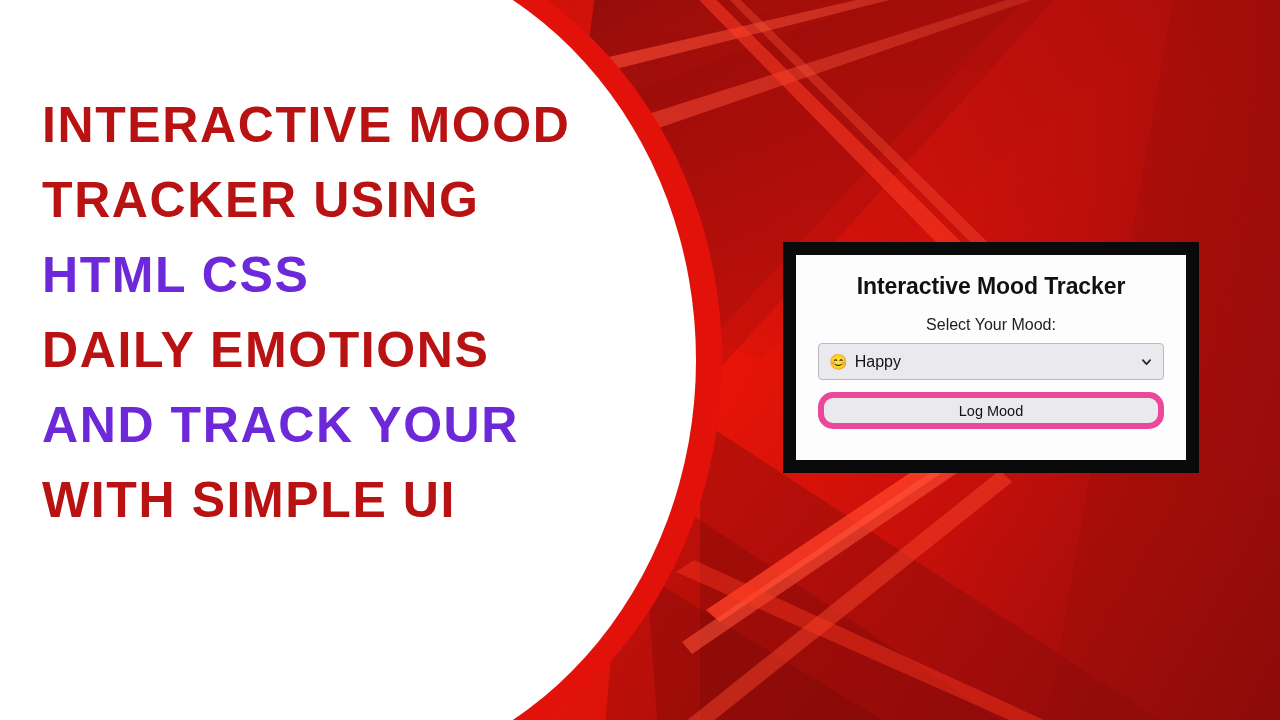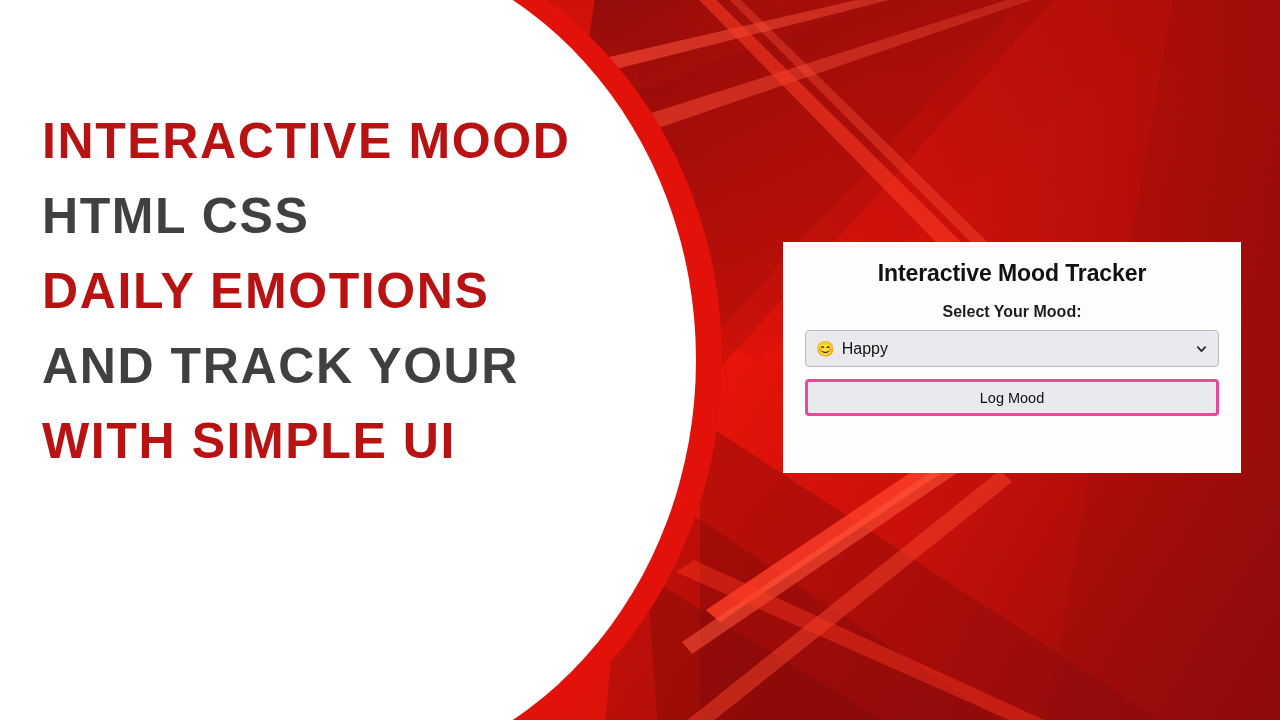--- a/index.html
+++ b/index.html
@@ -41,45 +41,46 @@
     position: absolute;
     inset: 0;
     pointer-events: none;
   }
   .arc-layer svg { display: block; width: 100%; height: 100%; }
 
   
   .headline {
     position: absolute;
     left: 42px;
-    top: 104px;
+    top: 88px;
     width: 600px;
     z-index: 5;
   }
   .headline .line {
     display: block;
     font-family: "Liberation Sans", sans-serif;
     font-weight: 700;
     font-size: 50px;
     line-height: 75px;
     letter-spacing: 1.6px;
     text-transform: uppercase;
     white-space: nowrap;
   }
   .headline .line.red   { color: #b91212; }
-  .headline .line.black { color: #404040; }
+  .headline .line.black { color: #6d28d9; }
 
   
   .card-frame {
     position: absolute;
     left: 783px;
     top: 242px;
-    width: 458px;
+    width: 416px;
     height: 231px;
     background: #0a0a0a;
+    padding: 13px;
     z-index: 6;
   }
   .card-inner {
     width: 100%;
     height: 100%;
     background: #fdfdfd;
     padding: 14px 22px 20px 22px;
     display: flex;
     flex-direction: column;
     align-items: stretch;
@@ -89,21 +90,21 @@
     font-family: "Liberation Sans", sans-serif;
     font-weight: 700;
     font-size: 23px;
     color: #111111;
     letter-spacing: -0.1px;
     margin-top: 4px;
   }
   .card-label {
     text-align: center;
     font-family: "Liberation Sans", sans-serif;
-    font-weight: 700;
+    font-weight: 400;
     font-size: 16px;
     color: #1d1d1d;
     margin-top: 16px;
     margin-bottom: 9px;
   }
   .mood-select {
     position: relative;
     height: 37px;
     width: 100%;
     background: #e9e9ee;
@@ -133,22 +134,22 @@
     width: 11px;
     height: 11px;
   }
   .mood-select .chevron svg { display:block; width: 100%; height: 100%; }
 
   .log-button {
     margin-top: 12px;
     height: 37px;
     width: 100%;
     background: #e9e9ee;
-    border: 3px solid #ec4899;
-    border-radius: 4px;
+    border: 6px solid #ec4899;
+    border-radius: 15px;
     font-family: "Liberation Sans", sans-serif;
     font-size: 14.5px;
     color: #131313;
     display: flex;
     align-items: center;
     justify-content: center;
     cursor: pointer;
   }
 </style>
 </head>
@@ -204,20 +205,21 @@
       <ellipse cx="330" cy="360" rx="392" ry="432" fill="#e2120b"></ellipse>
 
       <ellipse cx="318" cy="360" rx="378" ry="420" fill="#ffffff"></ellipse>
 
       <rect x="0" y="0" width="320" height="720" fill="#ffffff"></rect>
     </svg>
   </div>
 
   <div class="headline">
     <span class="line red">INTERACTIVE MOOD</span>
+    <span class="line red">TRACKER USING</span>
     <span class="line black">HTML CSS</span>
     <span class="line red">DAILY EMOTIONS</span>
     <span class="line black">AND TRACK YOUR</span>
     <span class="line red">WITH SIMPLE UI</span>
   </div>
 
   <div class="card-frame">
     <div class="card-inner">
 
       <div class="card-title">Interactive Mood Tracker</div>

